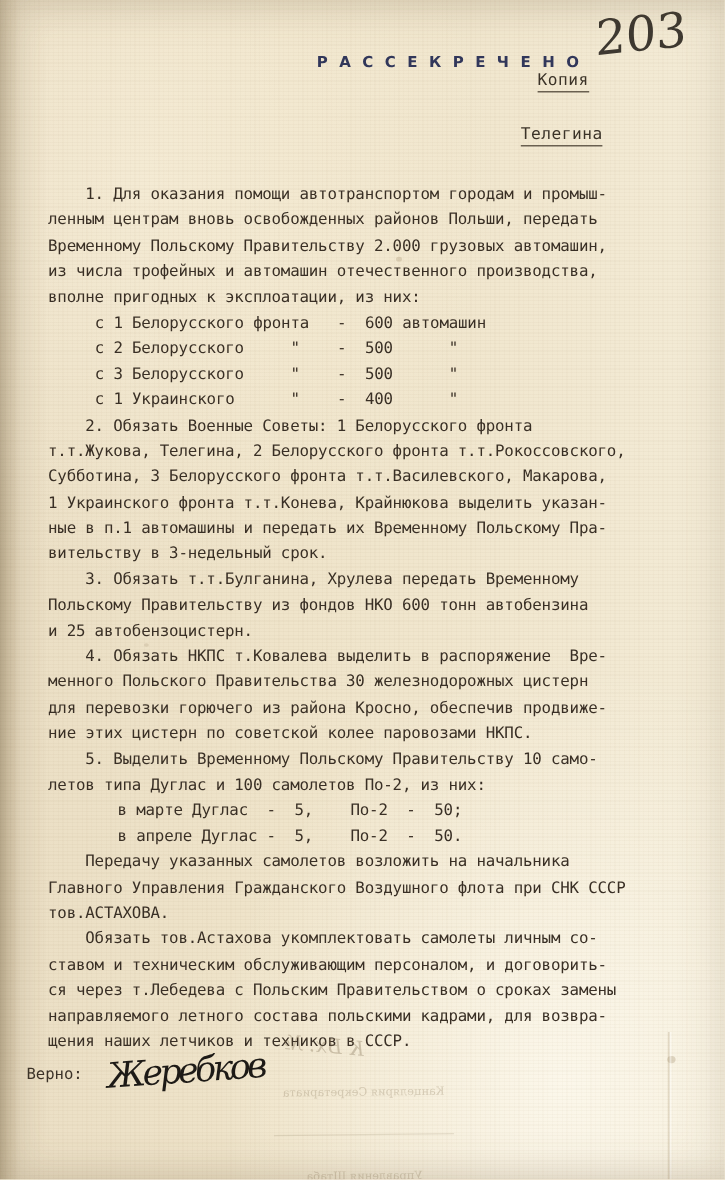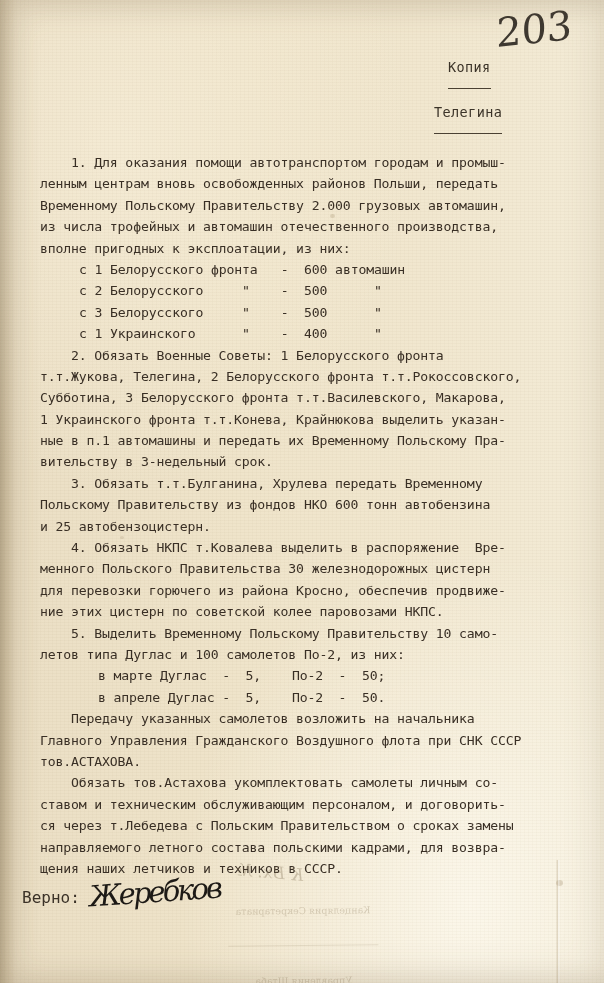--- a/index.html
+++ b/index.html
@@ -34,21 +34,21 @@
   }
   .stamp{
     position:absolute;left:264px;top:44px;
     color:#232a52;font-family:"DejaVu Sans", sans-serif;
     font-weight:bold;font-size:12.5px;letter-spacing:2.6px;
     opacity:.93;
   }
   .hdr{
     position:absolute;
     color:#3b3328;font-size:13.5px;letter-spacing:.4px;
-    border-bottom:1.4px solid #4a4032;padding-bottom:13px;
+    border-bottom:1.4px solid #4a4032;padding-bottom:1px;
   }
   #hdr-kopia{left:448px;top:59px;}
   #hdr-sekretno{left:434px;top:104px;}
   #pagenum{
     position:absolute;left:496px;top:6px;
     font-family:"DejaVu Serif", serif;
     font-size:40px;color:#26211b;
     transform:rotate(-6deg) skewX(-6deg);
     opacity:.88;
   }
@@ -56,21 +56,21 @@
     position:absolute;left:40px;top:152px;width:572px;
     color:#392f25;font-size:13.15px;line-height:21.4px;
     letter-spacing:-0.15px;white-space:pre;
   }
   #body .ln{height:21.4px;}
   #body .ln.ind{padding-left:39px;}
   #body .ln.ind2{padding-left:58px;}
   .sig-area{position:absolute;left:22px;top:888px;}
   .sig-label{
     position:absolute;left:0;top:0;
-    color:#3b3228;font-size:16px;
+    color:#3b3228;font-size:13px;
   }
   .sig-mark{
     position:absolute;left:67px;top:-13px;
     font-family:"DejaVu Serif", serif;
     font-size:29px;color:#1d1a16;
     font-style:italic;letter-spacing:-3px;
     transform:rotate(-4deg);
   }
   #folio{
     position:absolute;left:28px;top:984px;
@@ -103,20 +103,21 @@
 <div id="page">
 
   <div id="grain"></div>
 
   <div class="spot" style="left:330px;top:214px;width:5px;height:4px;background:rgba(140,118,84,.22);"></div>
   <div class="spot" style="left:556px;top:880px;width:7px;height:6px;background:rgba(150,128,92,.28);"></div>
   <div class="spot" style="left:120px;top:536px;width:4px;height:3px;background:rgba(140,118,84,.18);"></div>
 
   <div id="pagenum">203</div>
 
+  <div class="stamp">Р А С С Е К Р Е Ч Е Н О</div>
 
   <div class="hdr" id="hdr-kopia">Копия</div>
 
   <div class="hdr" id="hdr-sekretno">Телегина</div>
 
   <div id="body"><div class="ln">    1. Для оказания помощи автотранспортом городам и промыш-</div><div class="ln">ленным центрам вновь освобожденных районов Польши, передать</div><div class="ln">Временному Польскому Правительству 2.000 грузовых автомашин,</div><div class="ln">из числа трофейных и автомашин отечественного производства,</div><div class="ln">вполне пригодных к эксплоатации, из них:</div><div class="ln ind">с 1 Белорусского фронта   -  600 автомашин</div><div class="ln ind">с 2 Белорусского     "    -  500      "</div><div class="ln ind">с 3 Белорусского     "    -  500      "</div><div class="ln ind">с 1 Украинского      "    -  400      "</div><div class="ln">    2. Обязать Военные Советы: 1 Белорусского фронта</div><div class="ln">т.т.Жукова, Телегина, 2 Белорусского фронта т.т.Рокоссовского,</div><div class="ln">Субботина, 3 Белорусского фронта т.т.Василевского, Макарова,</div><div class="ln">1 Украинского фронта т.т.Конева, Крайнюкова выделить указан-</div><div class="ln">ные в п.1 автомашины и передать их Временному Польскому Пра-</div><div class="ln">вительству в 3-недельный срок.</div><div class="ln">    3. Обязать т.т.Булганина, Хрулева передать Временному</div><div class="ln">Польскому Правительству из фондов НКО 600 тонн автобензина</div><div class="ln">и 25 автобензоцистерн.</div><div class="ln">    4. Обязать НКПС т.Ковалева выделить в распоряжение  Вре-</div><div class="ln">менного Польского Правительства 30 железнодорожных цистерн</div><div class="ln">для перевозки горючего из района Кросно, обеспечив продвиже-</div><div class="ln">ние этих цистерн по советской колее паровозами НКПС.</div><div class="ln">    5. Выделить Временному Польскому Правительству 10 само-</div><div class="ln">летов типа Дуглас и 100 самолетов По-2, из них:</div><div class="ln ind2">в марте Дуглас  -  5,    По-2  -  50;</div><div class="ln ind2">в апреле Дуглас -  5,    По-2  -  50.</div><div class="ln">    Передачу указанных самолетов возложить на начальника</div><div class="ln">Главного Управления Гражданского Воздушного флота при СНК СССР</div><div class="ln">тов.АСТАХОВА.</div><div class="ln">    Обязать тов.Астахова укомплектовать самолеты личным со-</div><div class="ln">ставом и техническим обслуживающим персоналом, и договорить-</div><div class="ln">ся через т.Лебедева с Польским Правительством о сроках замены</div><div class="ln">направляемого летного состава польскими кадрами, для возвра-</div><div class="ln">щения наших летчиков и техников в СССР.</div></div>
 
   <div id="bleed">
     <div>Канцелярия Секретариата</div>
     <div class="rule"></div>

